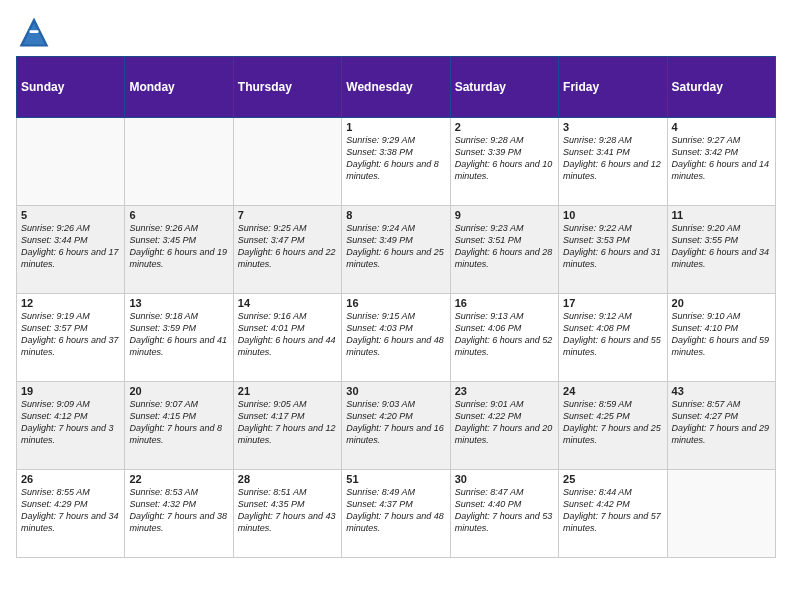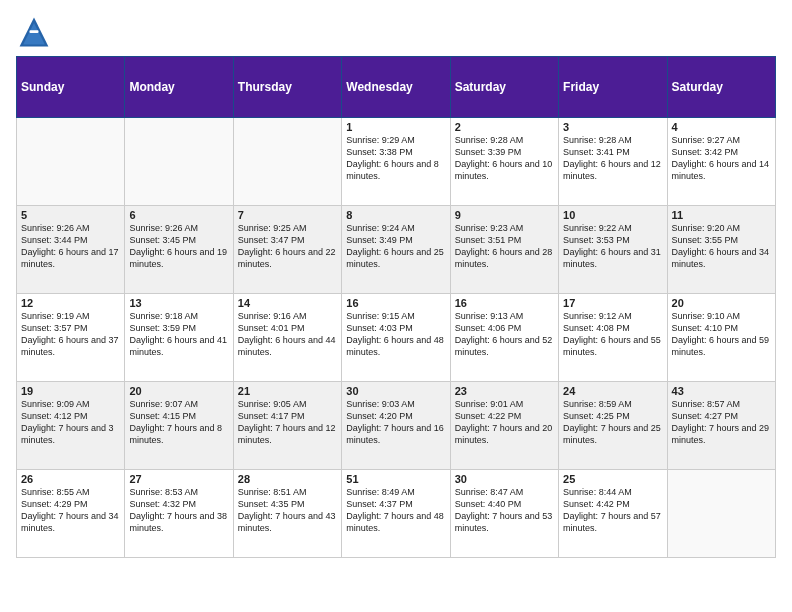--- a/index.html
+++ b/index.html
@@ -93,20 +93,21 @@
       font-size: 11px;
       font-weight: bold;
       color: #222;
       display: block;
       margin-bottom: 1px;
     }
     .day-info {
       font-size: 9px;
       color: #222;
       line-height: 1.35;
+      font-style: italic;
     }
     .empty-cell {
       background: #f9f9f9 !important;
     }
   </style>
 </head>
 <body>
 
 <div class="page">
   <div class="header">
@@ -250,21 +251,21 @@
             <span class="day-number">43</span>
             <div class="day-info">Sunrise: 8:57 AM<br>Sunset: 4:27 PM<br>Daylight: 7 hours and 29 minutes.</div>
           </td>
         </tr>
         <tr>
           <td>
             <span class="day-number">26</span>
             <div class="day-info">Sunrise: 8:55 AM<br>Sunset: 4:29 PM<br>Daylight: 7 hours and 34 minutes.</div>
           </td>
           <td>
-            <span class="day-number">27</span>
+            <span class="day-number">22</span>
             <div class="day-info">Sunrise: 8:53 AM<br>Sunset: 4:32 PM<br>Daylight: 7 hours and 38 minutes.</div>
           </td>
           <td>
             <span class="day-number">28</span>
             <div class="day-info">Sunrise: 8:51 AM<br>Sunset: 4:35 PM<br>Daylight: 7 hours and 43 minutes.</div>
           </td>
           <td>
             <span class="day-number">51</span>
             <div class="day-info">Sunrise: 8:49 AM<br>Sunset: 4:37 PM<br>Daylight: 7 hours and 48 minutes.</div>
           </td>

